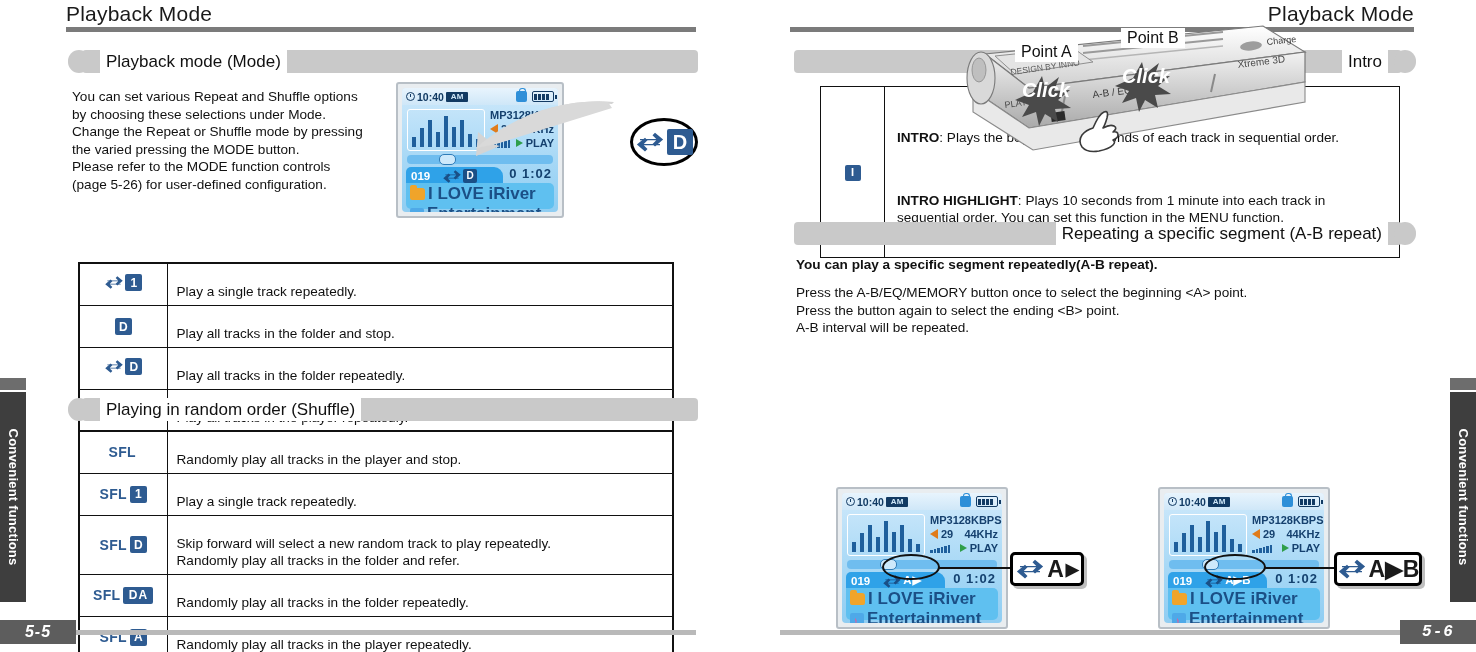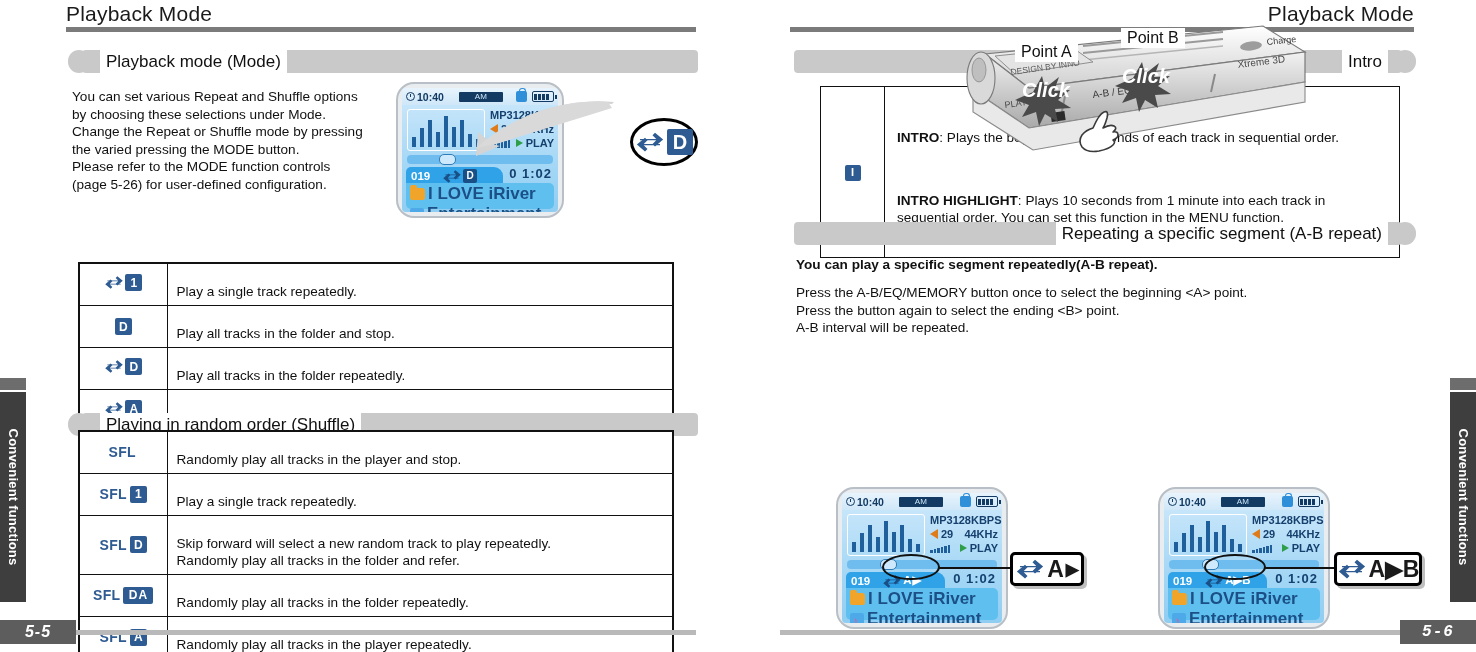--- a/index.html
+++ b/index.html
@@ -100,21 +100,21 @@
     width: 26px; height: 26px; background: #2e5b91; color: #fff;
     font-size: 20px; font-weight: bold; border-radius: 2px;
   }
   .big-glyph .plain {
     font-size: 23px; font-weight: bold; color: #1a1a1a;
   }
 
   
   .lcd {
     position: absolute; background: #e9edf0;
-    border: 2px solid #b8bfc6; border-radius: 18px;
+    border: 2px solid #b8bfc6; border-radius: 3px;
     padding: 4px;
   }
   .lcd-inner {
     width: 100%; height: 100%;
     background: linear-gradient(180deg,#cfe9fb 0%, #a9d9f6 55%, #8fcdf2 100%);
     border-radius: 4px; position: relative; overflow: hidden;
   }
   .lcd-status {
     position: absolute; left: 0; top: 0; right: 0; height: 17px;
     background: linear-gradient(180deg,#e8f4fd,#cfe7f8);
@@ -123,22 +123,22 @@
   }
   .lcd-clock-icon {
     width: 9px; height: 9px; border: 1.4px solid #123a63; border-radius: 50%;
     margin-right: 2px; position: relative;
   }
   .lcd-clock-icon::after {
     content: ""; position: absolute; left: 3px; top: 1.3px;
     width: 1.2px; height: 3px; background: #123a63;
   }
   .ampm {
-    background: #123a63; color: #cfe7f8; font-size: 8px; font-weight: normal;
-    padding: 0 16px; margin-left: 15px; border-radius: 1px; line-height: 10px;
+    background: #123a63; color: #cfe7f8; font-size: 8px; font-weight: bold;
+    padding: 0 5px; margin-left: 2px; border-radius: 1px; line-height: 10px;
   }
   .lock-ico {
     width: 11px; height: 11px; background: #2f8fd8; border-radius: 2px;
     margin-left: auto; position: relative;
   }
   .lock-ico::before {
     content: ""; position: absolute; left: 3px; top: -3px;
     width: 5px; height: 5px; border: 1.4px solid #2f8fd8;
     border-bottom: none; border-radius: 3px 3px 0 0;
   }
@@ -424,21 +424,21 @@
                 <path d="M20 12.5H7l3 3-2 2L1.5 12 8 6.5l2 2-3 3h13z" fill="#2e5b91"></path>
               </svg>
               <span class="sq">A</span>
             </span>
           </td>
           <td class="desc">Play all tracks in the player repeatedly.</td>
         </tr>
       </tbody>
     </table>
 
-    <div class="sechead" style="left:68px; top:413px; width:630px;">
+    <div class="sechead" style="left:68px; top:398px; width:630px;">
       <div class="cap" style="left:0;"></div>
       <div class="bar" style="left:14px; width:616px;"></div>
       <div class="title" style="left:32px;">Playing in random order (Shuffle)</div>
     </div>
 
     <table class="modetable outer" style="left:78px; top:430px; width:596px;">
       <tbody>
         <tr>
           <td class="icon">
             <span class="glyph">

